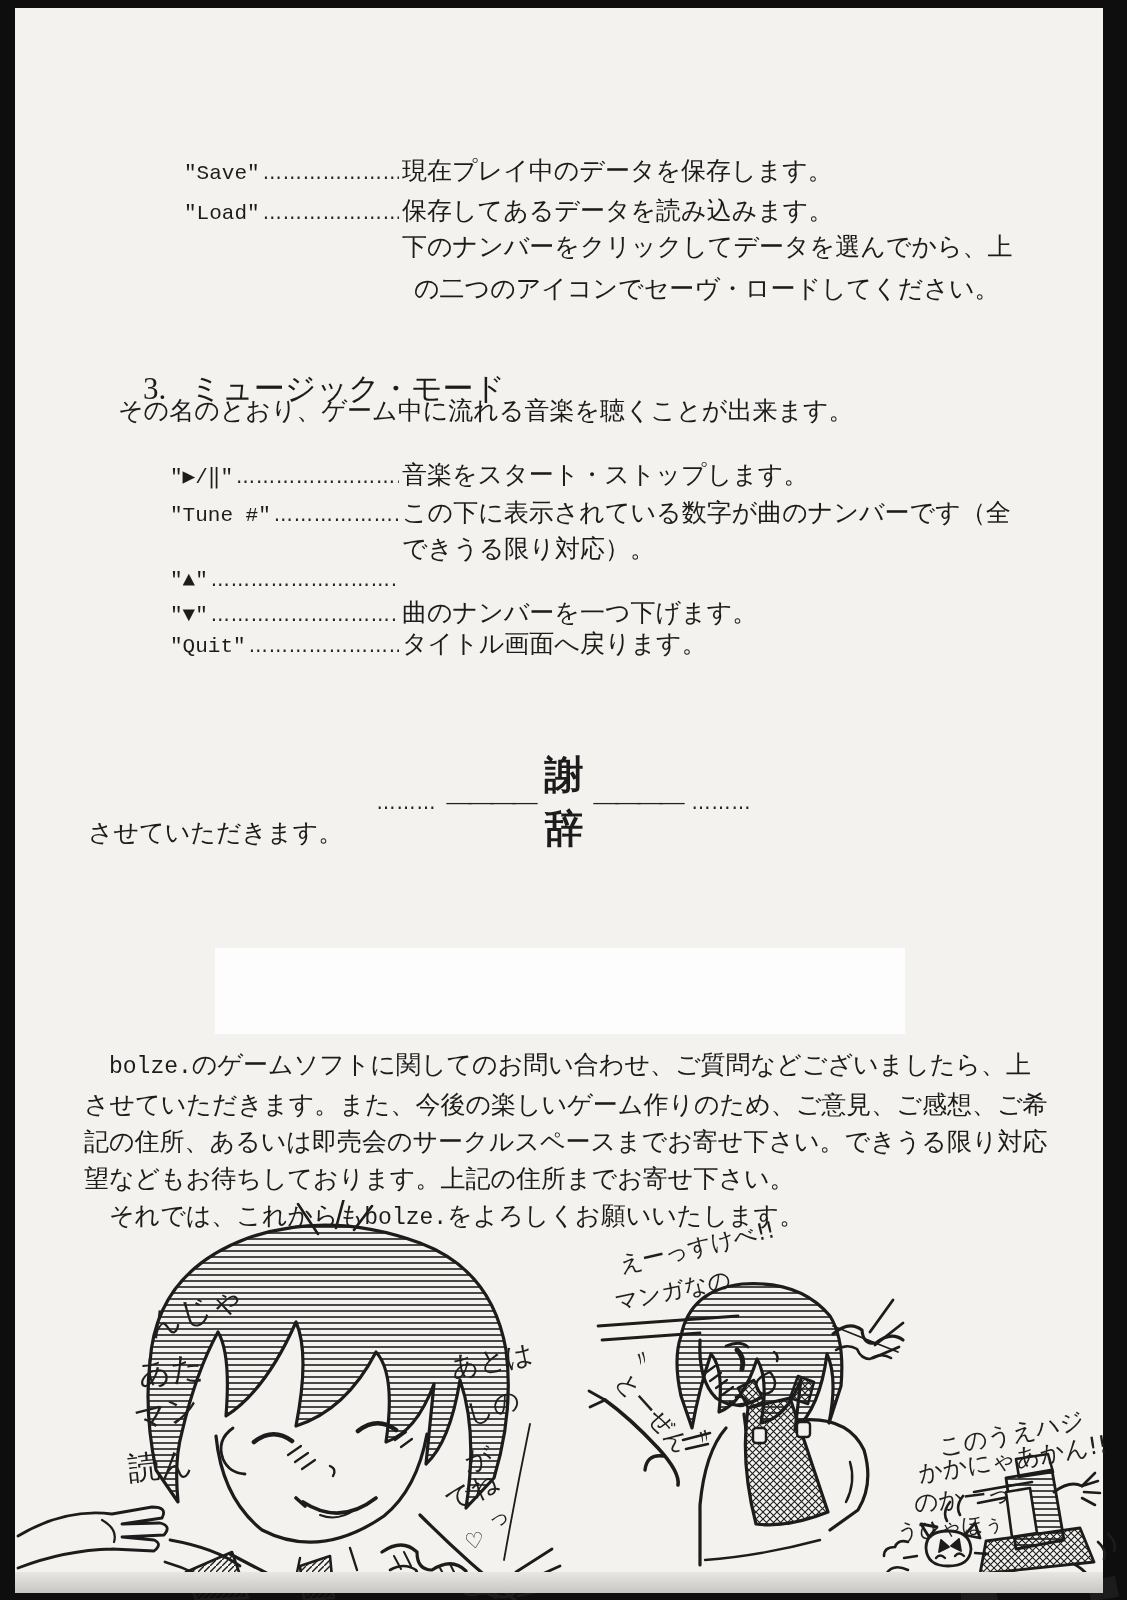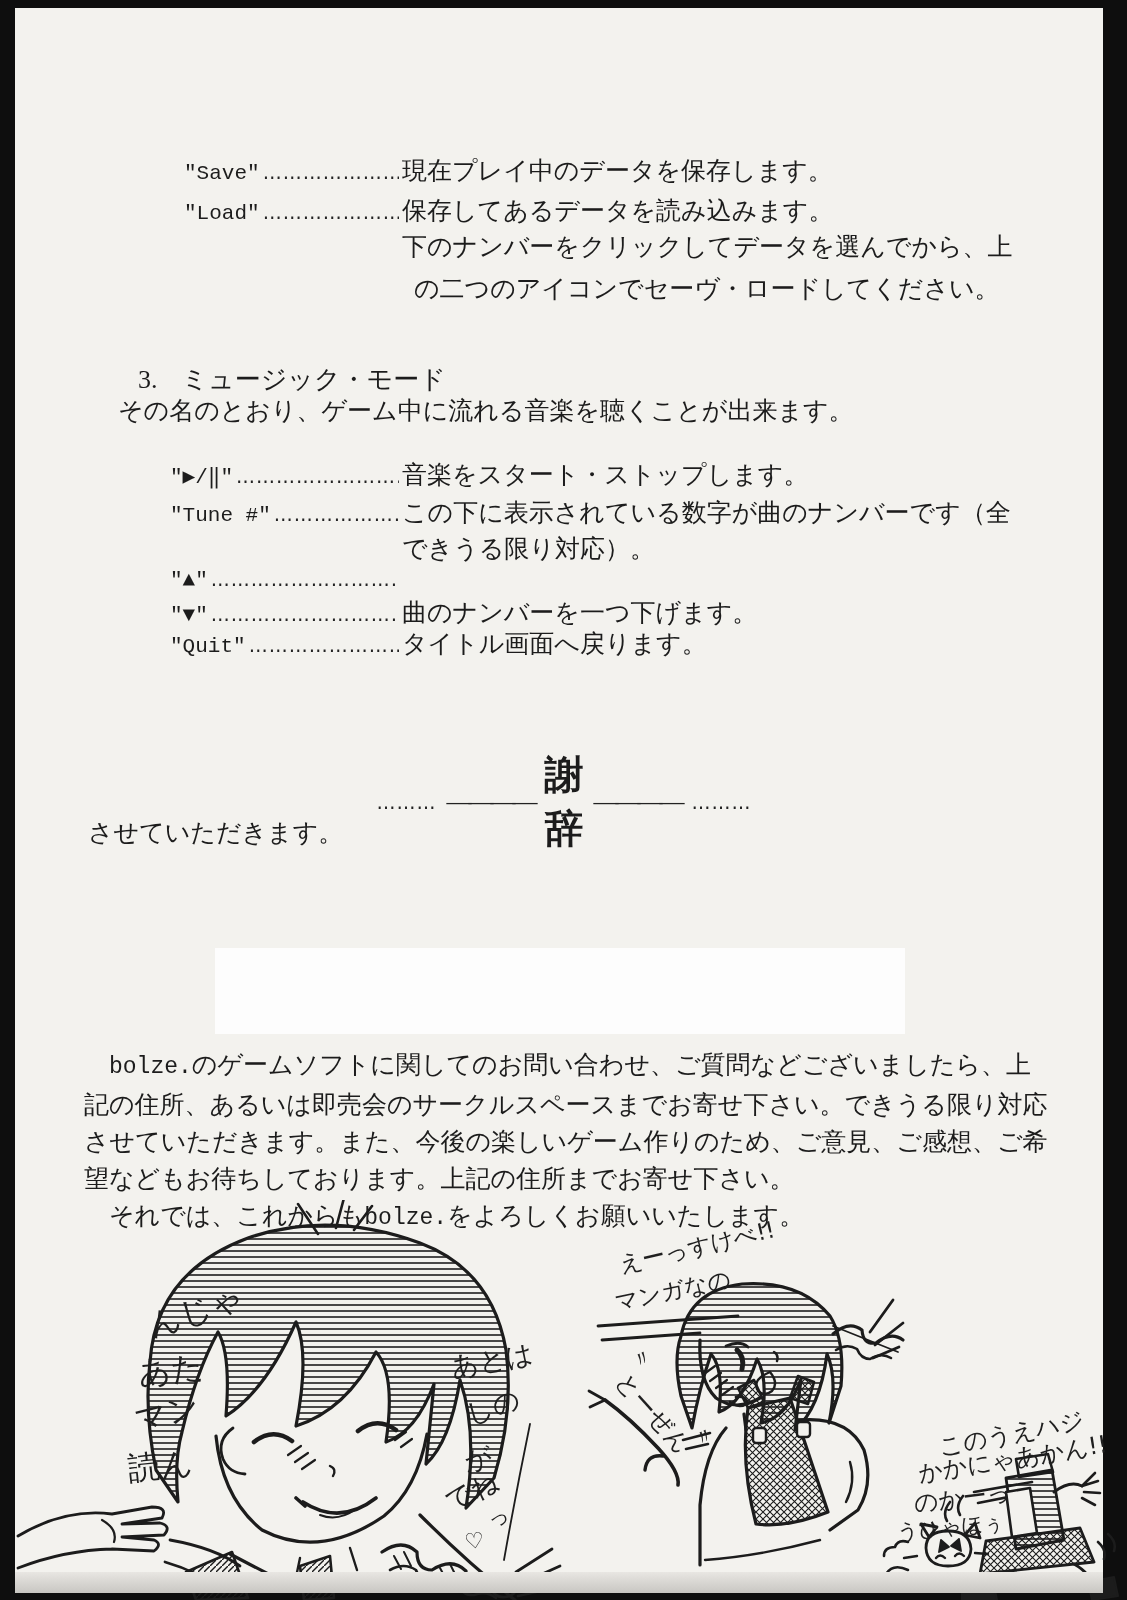--- a/index.html
+++ b/index.html
@@ -10,21 +10,21 @@
         background:linear-gradient(#e8e6e2,#c8c6c2);}
   .jp{font-size:25px;line-height:30px;white-space:pre;}
   .mono{font-family:"Liberation Mono","DejaVu Sans Mono","DejaVu Sans",monospace;font-size:21px;white-space:pre;}
   .lrow{position:absolute;display:flex;align-items:baseline;}
   .lhead{display:flex;align-items:baseline;overflow:hidden;flex:none;}
   .sec1 .lhead{width:218px;}
   .sec2 .lhead{width:232px;}
   .lleader{flex:1 1 auto;overflow:hidden;white-space:nowrap;
            font-family:"DejaVu Sans",sans-serif;font-size:19px;letter-spacing:1px;color:#222;margin:0 3px;}
   .absline{position:absolute;}
-  .heading{position:absolute;font-size:26px;white-space:pre;}
+  .heading{position:absolute;font-size:31px;white-space:pre;}
   .heading .title{margin-left:24px;}
   .divider{position:absolute;display:flex;align-items:center;gap:10px;}
   .divider .dots{font-family:"DejaVu Sans",sans-serif;font-size:19px;letter-spacing:1px;color:#222;}
   .divider .dash{font-size:25px;letter-spacing:-3px;color:#222;}
   .divider .dlabel{font-size:39px;font-weight:bold;}
   .parablock{position:absolute;}
   .parablock .pline{font-size:25px;line-height:38px;white-space:pre;}
   .contact .pline{line-height:37px;}
   .spread{letter-spacing:6px;}
   .brand{font-family:"Liberation Mono","DejaVu Sans Mono",monospace;font-size:23px;
@@ -114,22 +114,22 @@
   </div>
 
   <div class="credit" style="left:240px;top:916px;">
     <span>制</span><span class="cr">作：サークル</span><span class="brand">bolze.</span>
   </div>
 
   <div class="redaction"></div>
 
   <div class="parablock contact" style="left:84px;top:1046px;width:980px;">
     <div class="pline"><span>　</span><span class="brand">bolze.</span><span>のゲームソフトに関してのお問い合わせ、ご質問などございましたら、上</span></div>
+    <div class="pline">させていただきます。また、今後の楽しいゲーム作りのため、ご意見、ご感想、ご希</div>
     <div class="pline">記の住所、あるいは即売会のサークルスペースまでお寄せ下さい。できうる限り対応</div>
-    <div class="pline">させていただきます。また、今後の楽しいゲーム作りのため、ご意見、ご感想、ご希</div>
     <div class="pline">望などもお待ちしております。上記の住所までお寄せ下さい。</div>
     <div class="pline"><span>　</span><span>それでは、これからも</span><span class="brand">bolze.</span><span>をよろしくお願いいたします。</span></div>
   </div>
 
   <svg class="illu" width="1127" height="400" viewBox="0 1200 1127 400">
     <defs>
       <pattern id="hH" width="6" height="6" patternUnits="userSpaceOnUse">
           <path d="M0,3H6" stroke="#1c1c1c" stroke-width="1.6"></path>
         </pattern>
       <pattern id="hX" width="7" height="7" patternUnits="userSpaceOnUse">

